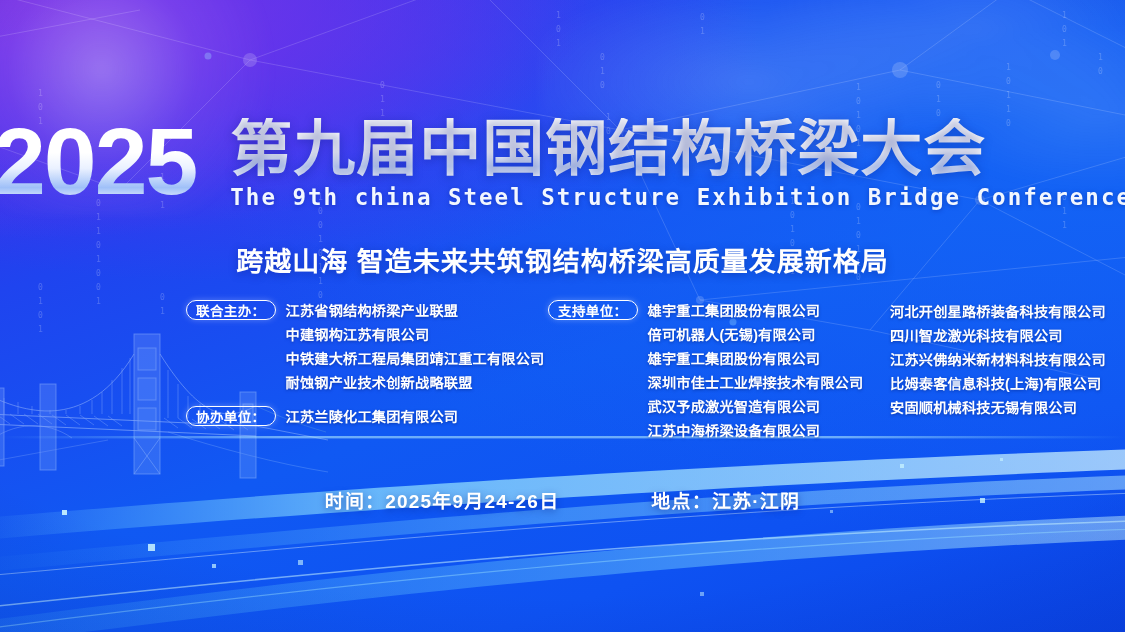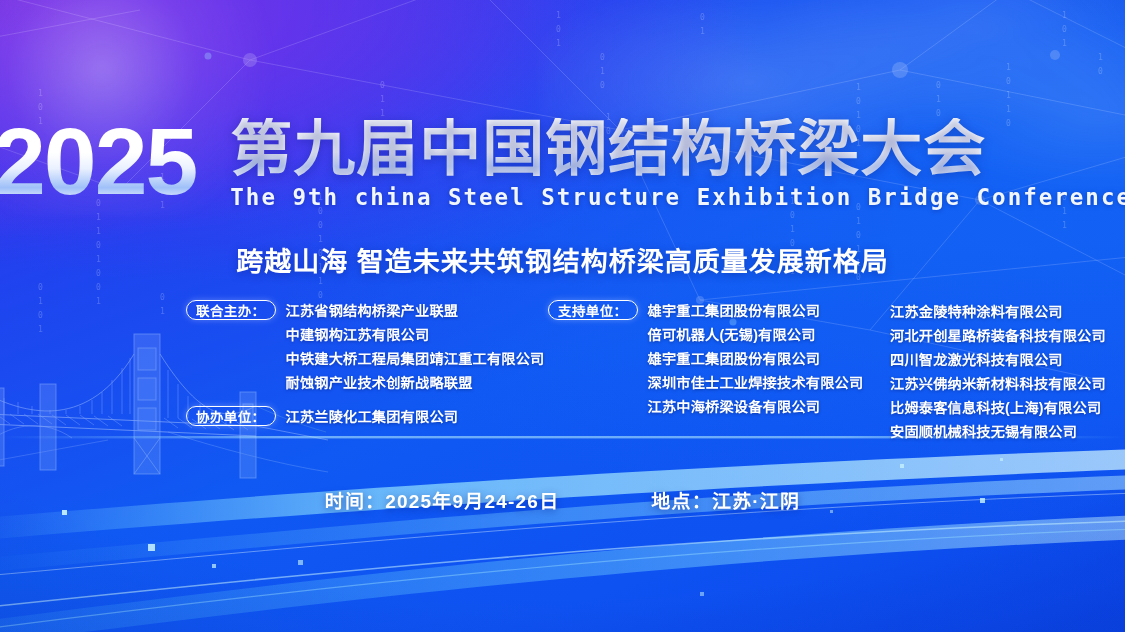--- a/index.html
+++ b/index.html
@@ -385,28 +385,28 @@
       </div>
 
       <div class="col col-mid">
         <div class="grp">
           <span class="pill">支持单位：</span>
           <div class="lines">
             <div class="line">雄宇重工集团股份有限公司</div>
             <div class="line">倍可机器人(无锡)有限公司</div>
             <div class="line">雄宇重工集团股份有限公司</div>
             <div class="line">深圳市佳士工业焊接技术有限公司</div>
+            <div class="line">武汉予成激光智造有限公司</div>
             <div class="line">江苏中海桥梁设备有限公司</div>
           </div>
         </div>
       </div>
 
       <div class="col col-right">
         <div class="lines">
-          <div class="line">江苏金陵特种涂料有限公司</div>
           <div class="line"> 河北开创星路桥装备科技有限公司</div>
           <div class="line">四川智龙激光科技有限公司</div>
           <div class="line">江苏兴佛纳米新材料科技有限公司</div>
           <div class="line">比姆泰客信息科技(上海)有限公司</div>
           <div class="line">安固顺机械科技无锡有限公司</div>
         </div>
       </div>
 
     </div>
 

